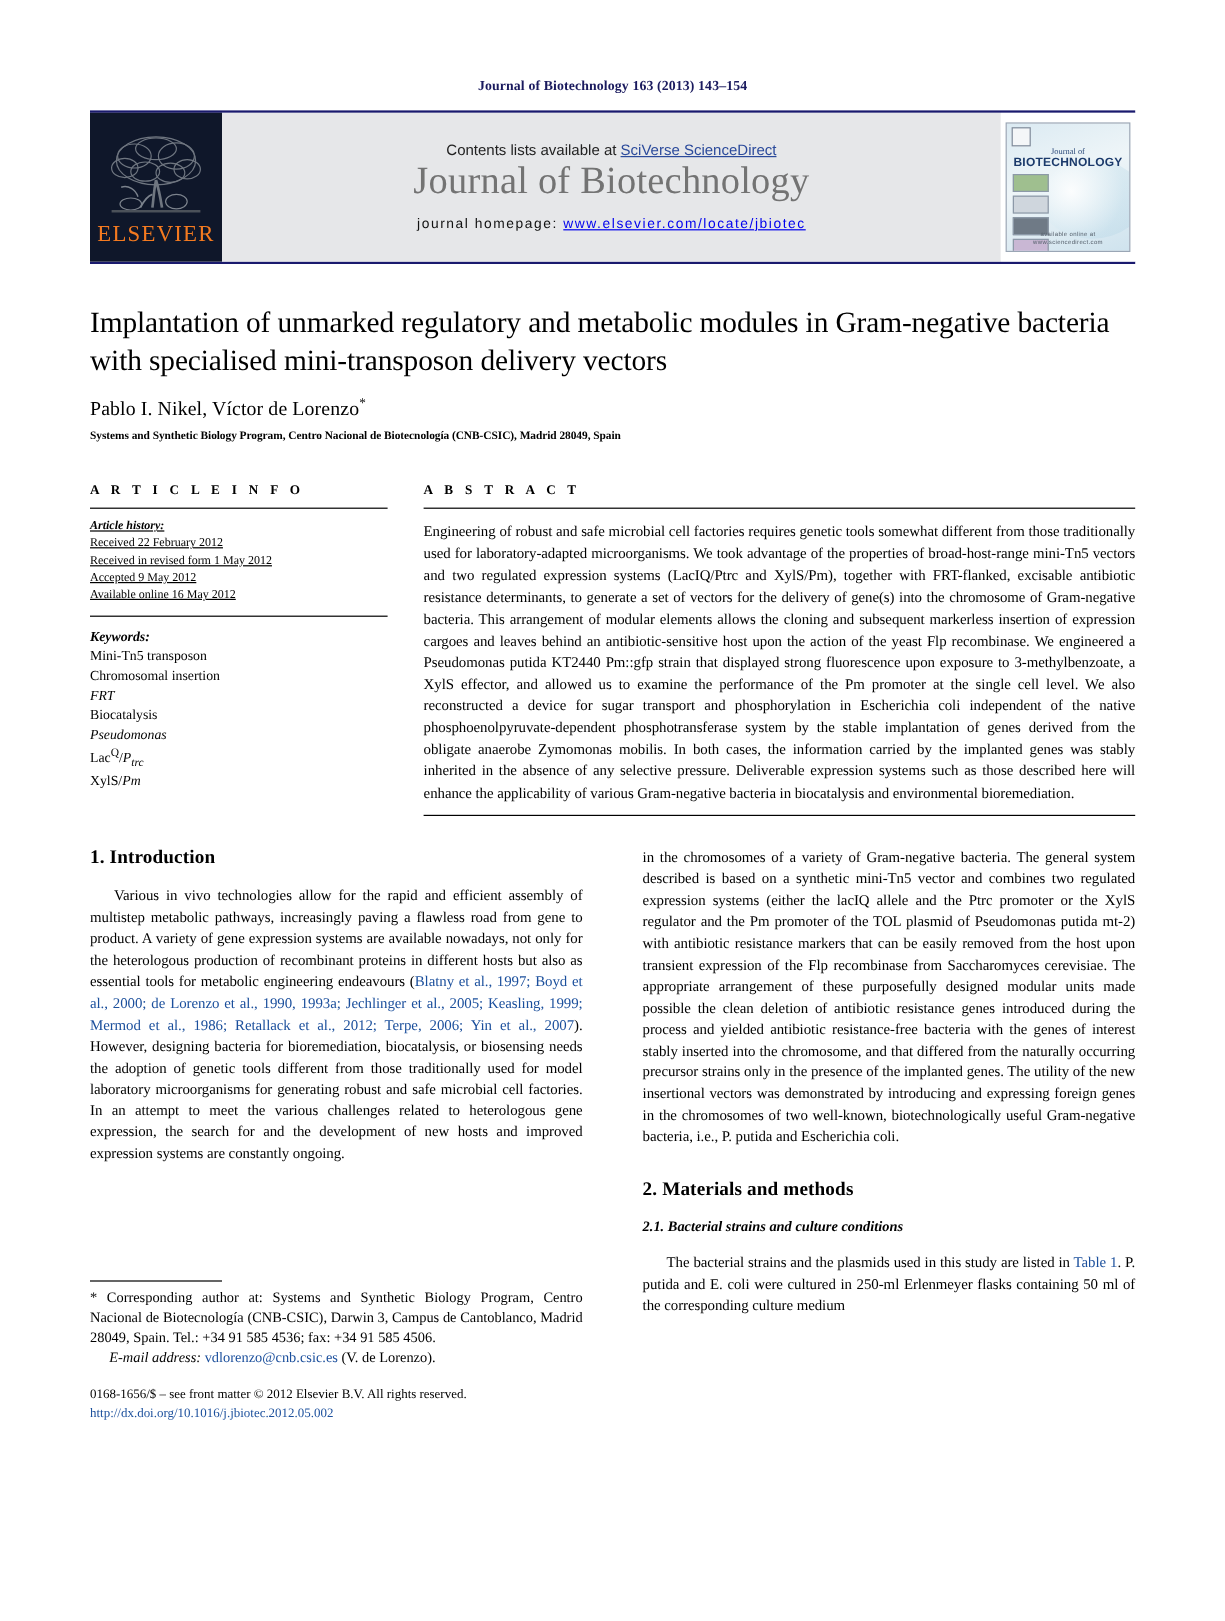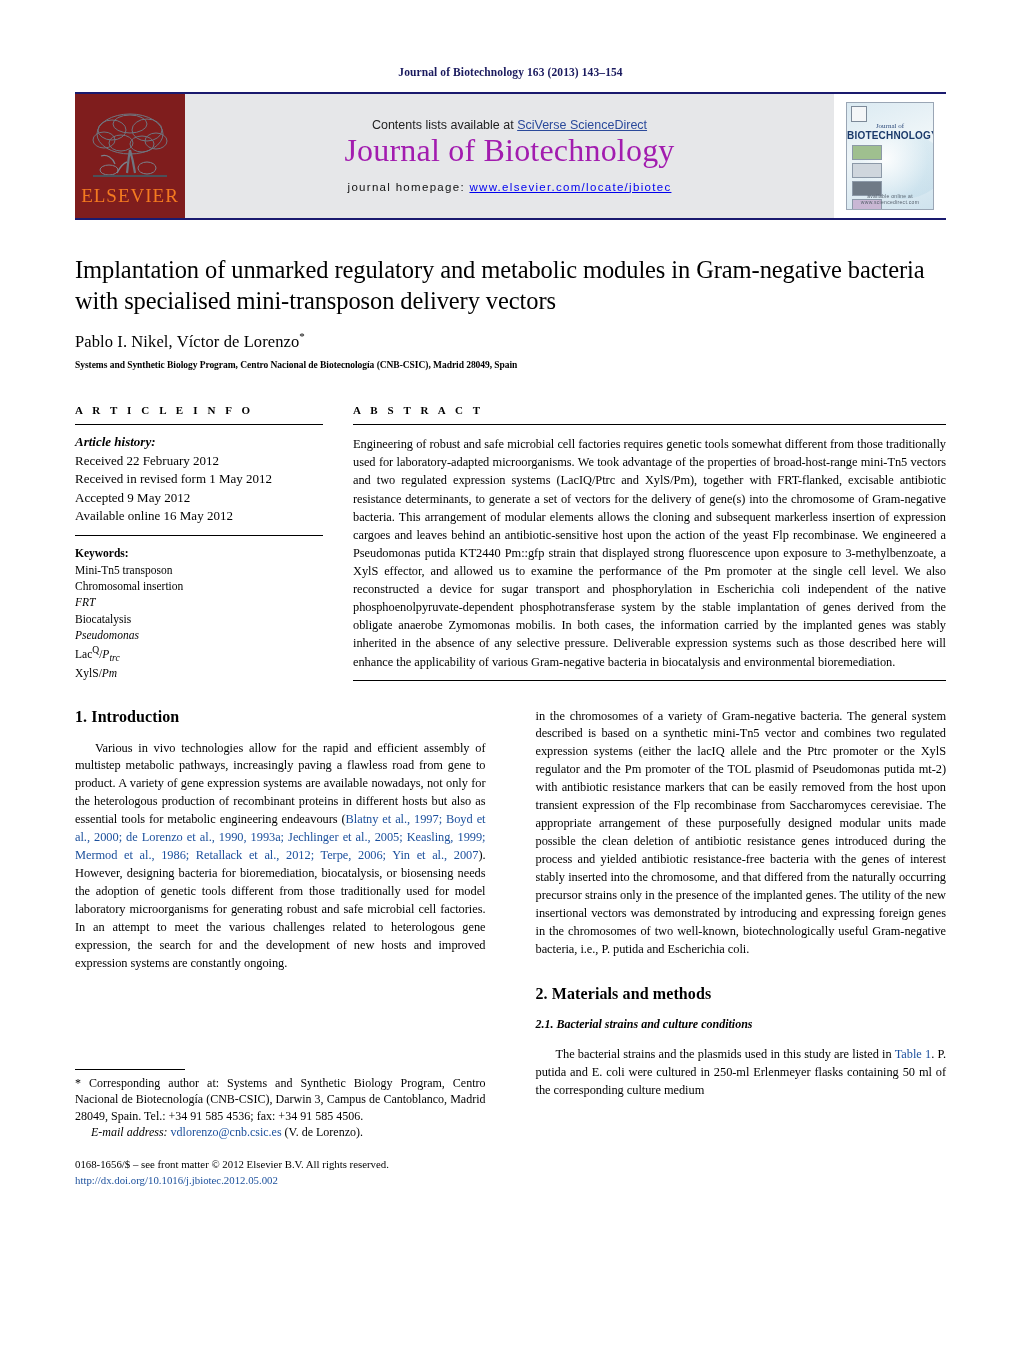--- a/index.html
+++ b/index.html
@@ -43,21 +43,21 @@
     align-items: stretch;
     position: relative;
   }
   .elsevier-logo {
     width: 110px;
     flex: 0 0 110px;
     display: flex;
     flex-direction: column;
     align-items: center;
     justify-content: center;
-    background: #7f1d1d;
+    background: #0f172a;
     padding-top: 4px;
     box-sizing: border-box;
   }
   .tree-svg { display:block; }
   .elsevier-word {
     font-family: "Liberation Serif", serif;
     font-size: 19px;
     letter-spacing: 1px;
     color: #f47a20;
     margin-top: 1px;
@@ -77,40 +77,40 @@
     font-size: 12.5px;
     color: #222;
   }
   .contents-line .sd {
     color: #2b4a9b;
   }
   .journal-name {
     font-family: "Liberation Serif", serif;
     font-size: 32px;
     margin-bottom: 12px;
-    color: #a21caf;
+    color: #737373;
     letter-spacing: 0.2px;
   }
   .homepage-line {
     font-family: "Liberation Sans", sans-serif;
     font-size: 11.5px;
     letter-spacing: 1.3px;
     color: #2b3f86;
   }
   .homepage-line .hp-label { color: #111; }
   .cover-thumb {
     width: 112px;
     flex: 0 0 112px;
     display: flex;
     align-items: center;
     justify-content: center;
     background: #ffffff;
   }
   .cover-box {
-    width: 88px;
+    width: 104px;
     height: 108px;
     border: 1px solid #9aa6b5;
     background: linear-gradient(160deg,#dbeaf2 0%, #eef5f8 42%, #cfe3ee 100%);
     position: relative;
     overflow: hidden;
     box-sizing: border-box;
   }
   .cover-elsevier-mark {
     position: absolute; top: 3px; left: 4px;
     width: 14px; height: 14px;
@@ -191,27 +191,28 @@
   .col-abstract { flex: 1 1 auto; }
   .sec-head {
     font-family: "Liberation Serif", serif;
     font-weight: bold;
     font-size: 11px;
     letter-spacing: 3.6px;
   }
   .rule { border-top: 1.6px solid #000; margin-top: 8px; }
   .rule-thin { border-top: 1px solid #000; margin-top: 10px; }
   .info-body {
-    font-size: 13px;
+    font-size: 10px;
     line-height: 1.42;
     margin-top: 8px;
+    text-decoration: underline;
   }
   .info-body .it { font-style: italic; font-weight: bold; }
   .keywords { font-size: 11.5px; line-height: 1.42; margin-top: 9px; }
-  .keywords .kw-head { font-weight: bold; }
+  .keywords .kw-head { font-style: italic; font-weight: bold; }
   .keywords i { font-style: italic; }
   .abstract-body {
     font-size: 12.4px;
     line-height: 1.46;
     text-align: justify;
     margin-top: 10px;
     letter-spacing: -0.05px;
   }
   .copyright {
     text-align: right;

